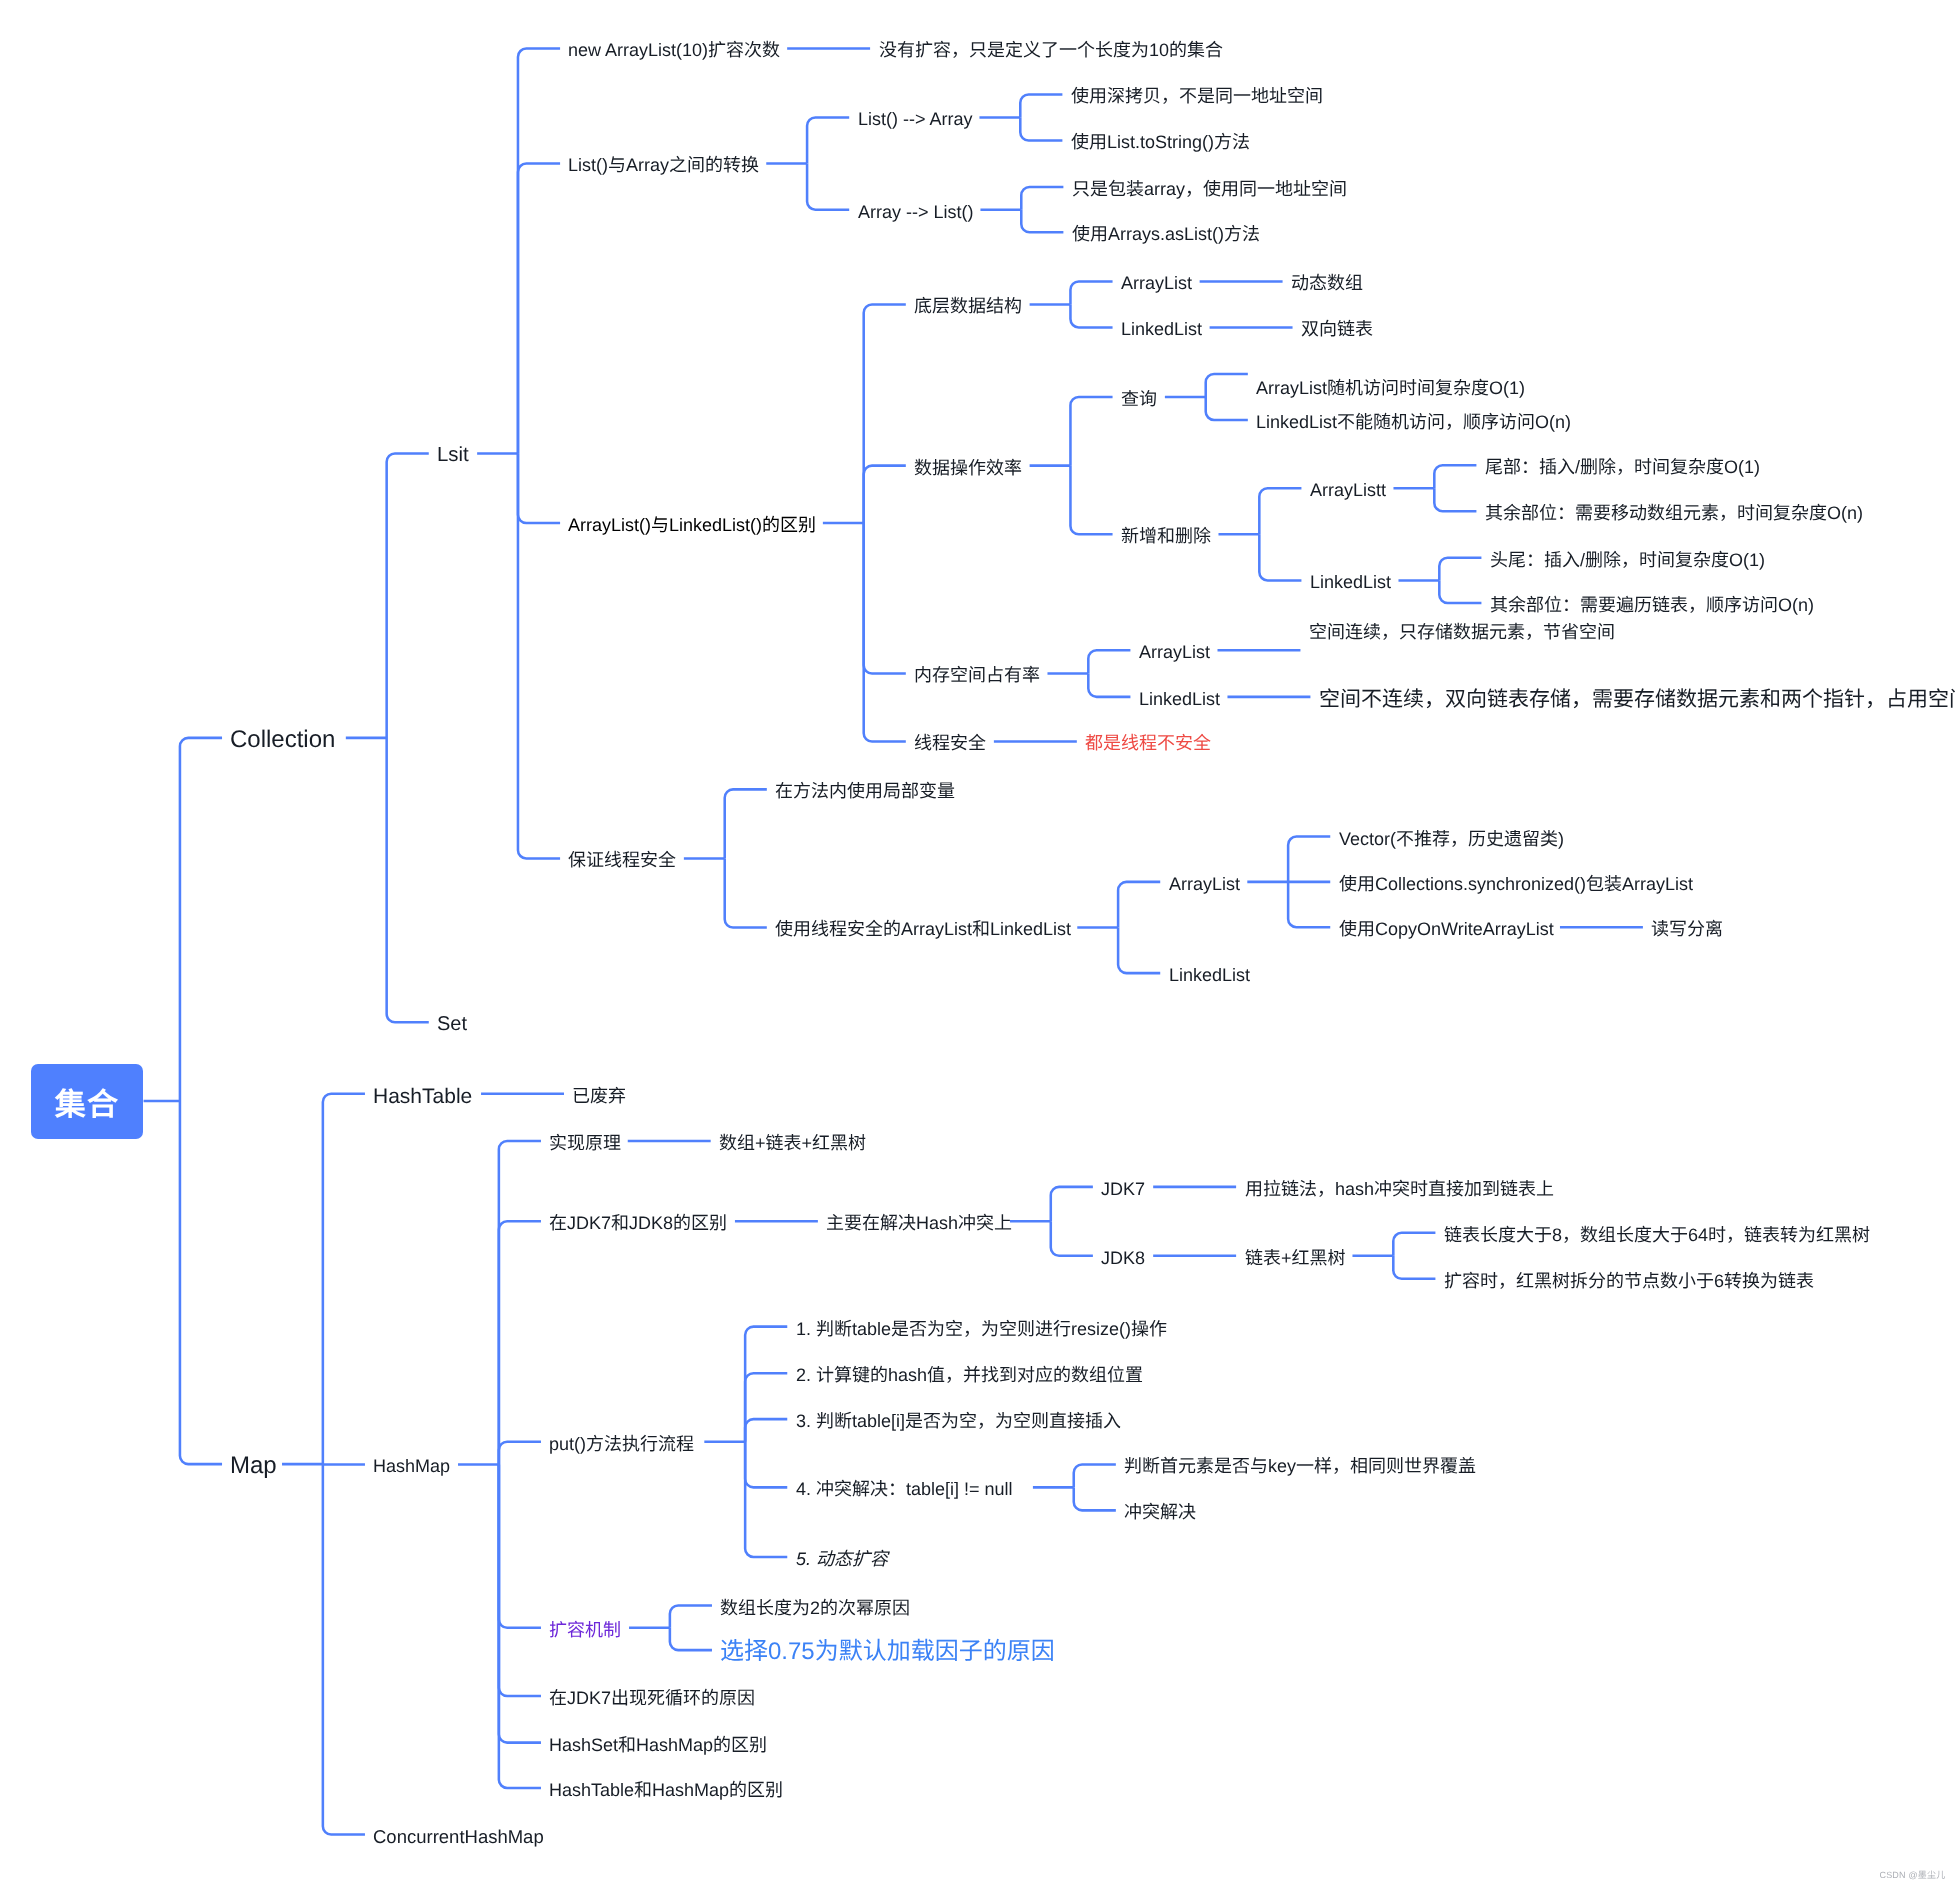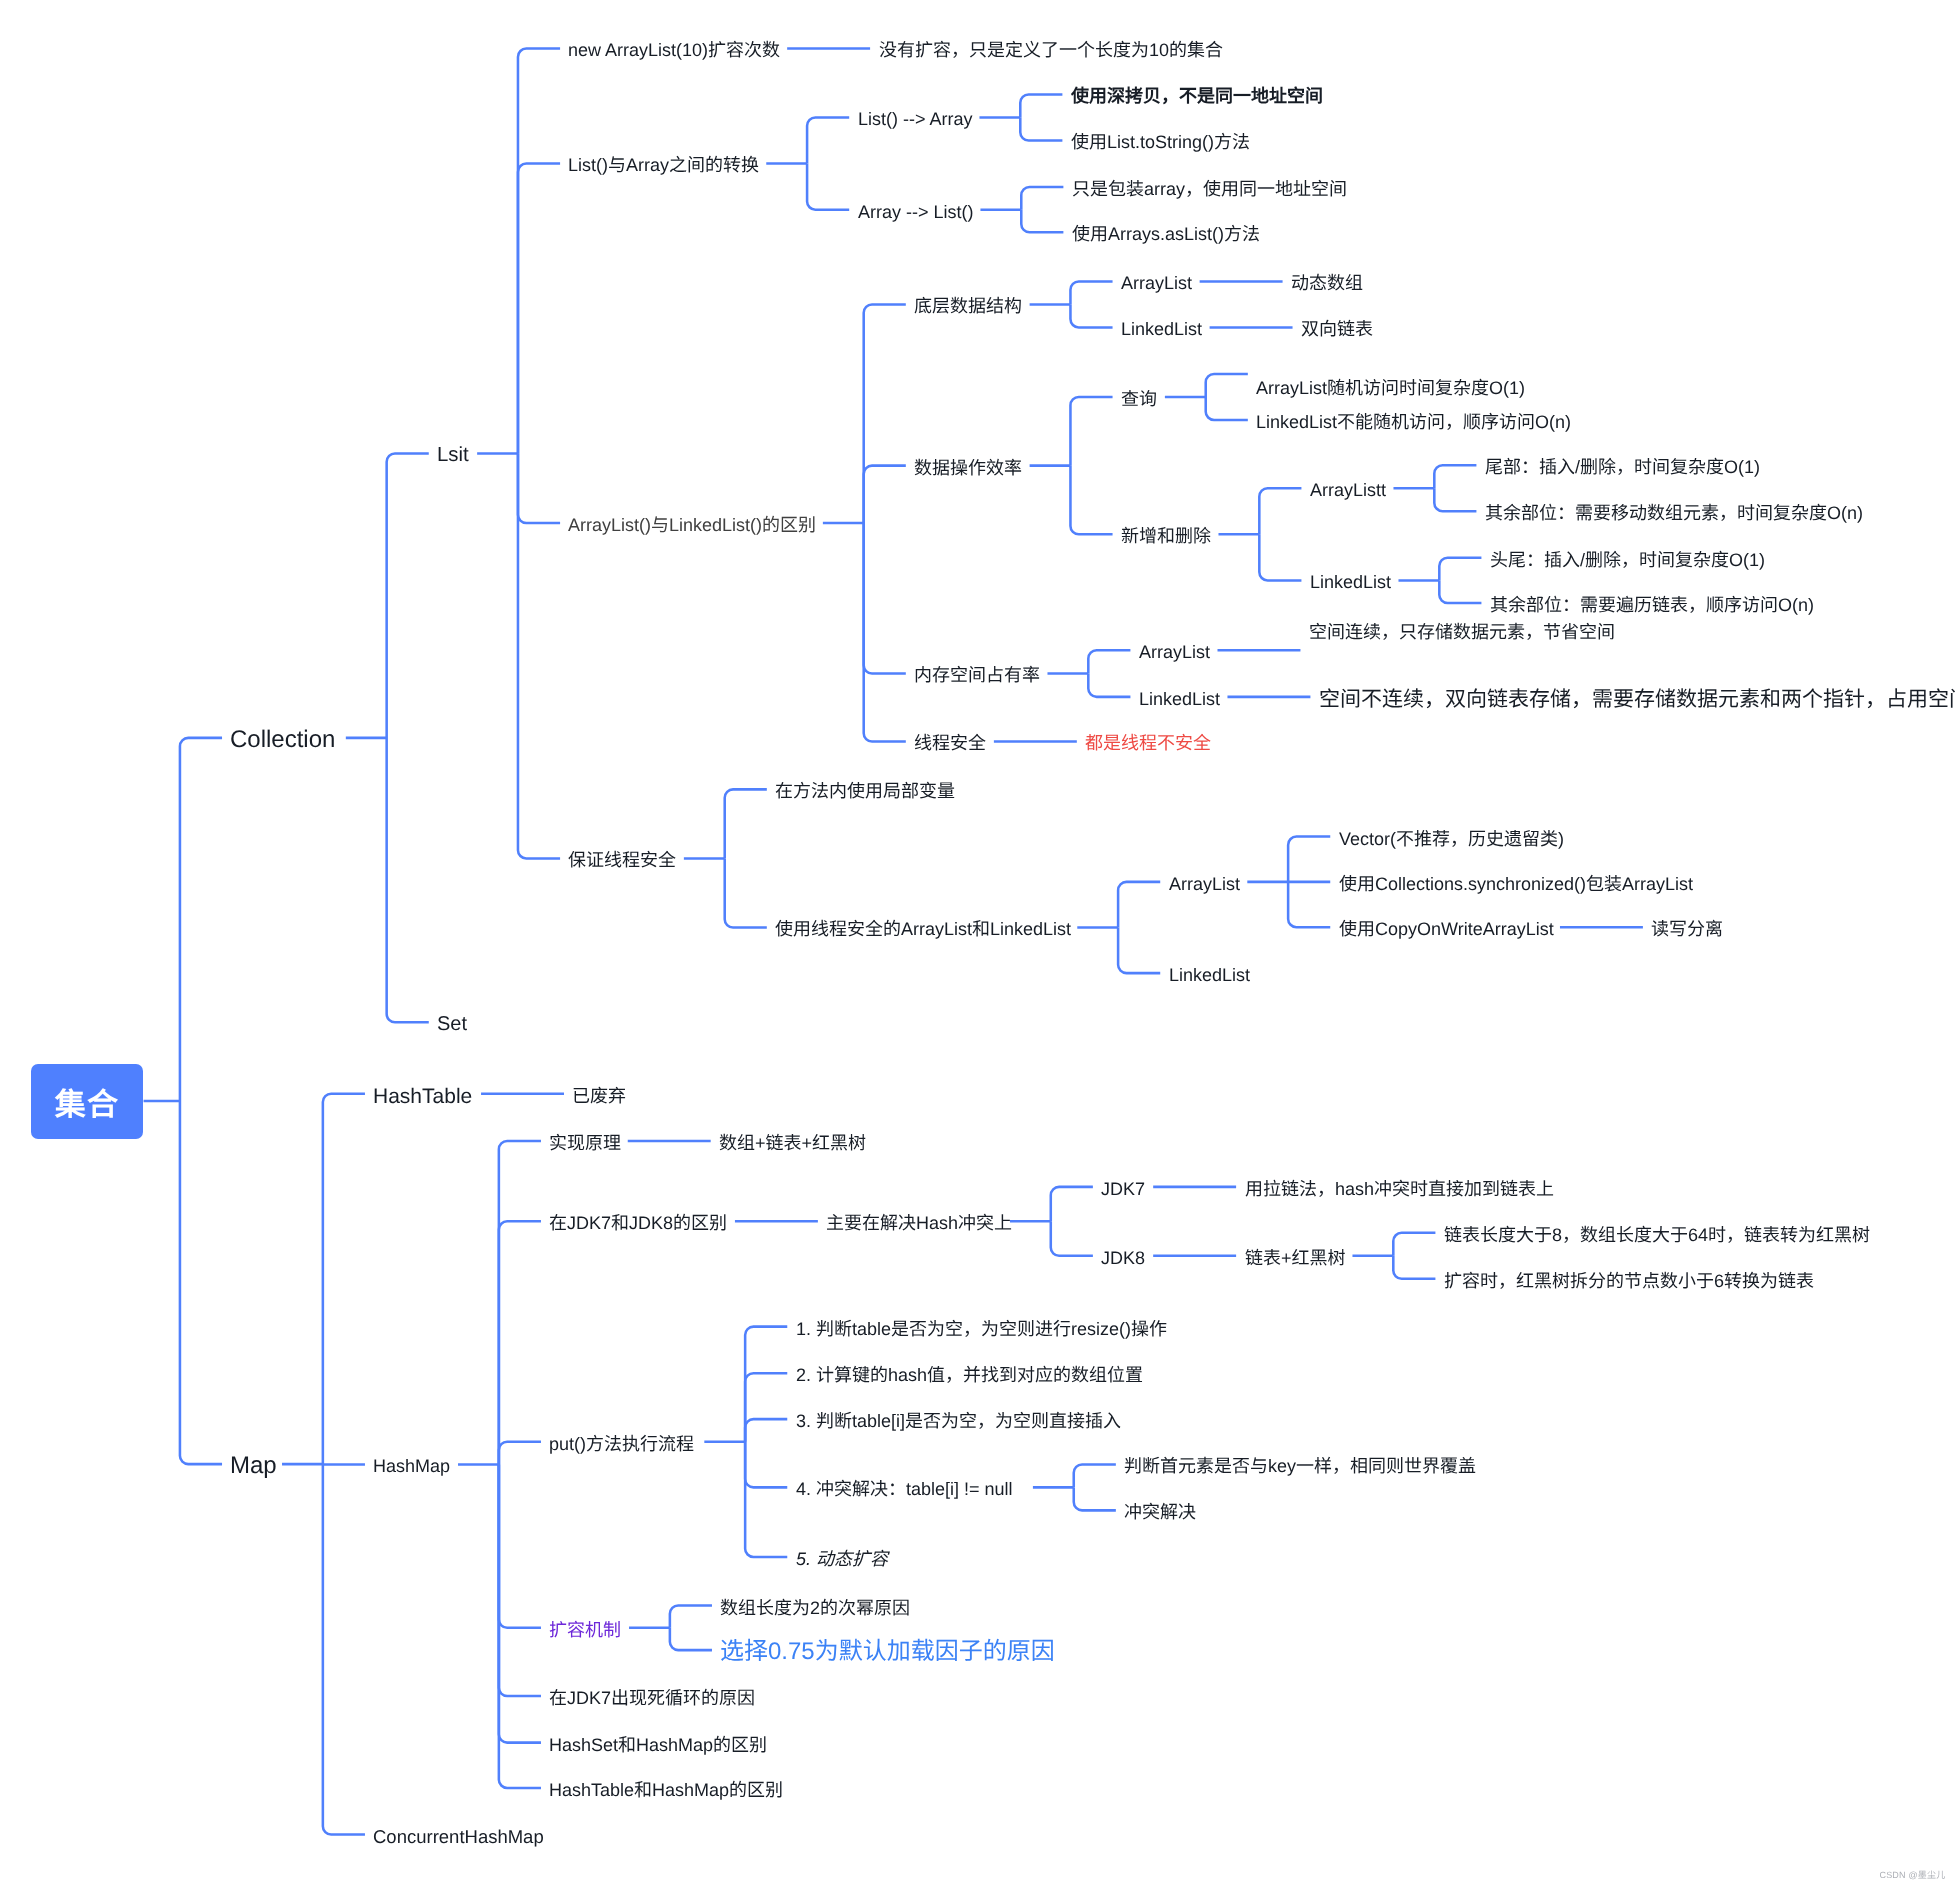--- a/index.html
+++ b/index.html
@@ -119,26 +119,26 @@
   <div class="rootbox" id="rootbox" style="left: 31px; top: 1064px; width: 112px; height: 75px; background: rgb(79, 128, 254);">
     <span class="rootlabel">集合</span>
   </div>
   <div id="nodes">
       <div class="node" style="left: 230px; top: 740px; font-size: 24px; color: rgb(23, 29, 38);">Collection</div>
       <div class="node" style="left: 437px; top: 455px; font-size: 20.4px; color: rgb(23, 29, 38);">Lsit</div>
       <div class="node" style="left: 568px; top: 50px; font-size: 18px; color: rgb(23, 29, 38);">new ArrayList(10)扩容次数</div>
       <div class="node" style="left: 879px; top: 50px; font-size: 18px; color: rgb(23, 29, 38);">没有扩容，只是定义了一个长度为10的集合</div>
       <div class="node" style="left: 568px; top: 165px; font-size: 18px; color: rgb(23, 29, 38);">List()与Array之间的转换</div>
       <div class="node" style="left: 858px; top: 119px; font-size: 18px; color: rgb(23, 29, 38);">List() --&gt; Array</div>
-      <div class="node" style="left: 1071px; top: 96px; font-size: 18px; color: rgb(23, 29, 38); font-weight: bold;">使用深拷贝，不是同一地址空间</div>
+      <div class="node" style="left: 1071px; top: 96px; font-size: 18px; color: rgb(23, 29, 38);">使用深拷贝，不是同一地址空间</div>
       <div class="node" style="left: 1071px; top: 142px; font-size: 18px; color: rgb(23, 29, 38);">使用List.toString()方法</div>
       <div class="node" style="left: 858px; top: 212px; font-size: 18px; color: rgb(23, 29, 38);">Array --&gt; List()</div>
       <div class="node" style="left: 1072px; top: 189px; font-size: 18px; color: rgb(23, 29, 38);">只是包装array，使用同一地址空间</div>
       <div class="node" style="left: 1072px; top: 234px; font-size: 18px; color: rgb(23, 29, 38);">使用Arrays.asList()方法</div>
-      <div class="node" style="left: 568px; top: 525px; font-size: 18px; color: #404040;">ArrayList()与LinkedList()的区别</div>
+      <div class="node" style="left: 568px; top: 525px; font-size: 18px; color: #000000;">ArrayList()与LinkedList()的区别</div>
       <div class="node" style="left: 914px; top: 306px; font-size: 18px; color: rgb(23, 29, 38);">底层数据结构</div>
       <div class="node" style="left: 1121px; top: 283px; font-size: 18px; color: rgb(23, 29, 38);">ArrayList</div>
       <div class="node" style="left: 1291px; top: 283px; font-size: 18px; color: rgb(23, 29, 38);">动态数组</div>
       <div class="node" style="left: 1121px; top: 329px; font-size: 18px; color: rgb(23, 29, 38);">LinkedList</div>
       <div class="node" style="left: 1301px; top: 329px; font-size: 18px; color: rgb(23, 29, 38);">双向链表</div>
       <div class="node" style="left: 914px; top: 468px; font-size: 18px; color: rgb(23, 29, 38);">数据操作效率</div>
       <div class="node" style="left: 1121px; top: 399px; font-size: 18px; color: rgb(23, 29, 38);">查询</div>
       <div class="node" style="left: 1256px; top: 376px; font-size: 18px; color: rgb(23, 29, 38); margin-top: 12px;">ArrayList随机访问时间复杂度O(1)</div>
       <div class="node" style="left: 1256px; top: 422px; font-size: 18px; color: rgb(23, 29, 38);">LinkedList不能随机访问，顺序访问O(n)</div>
       <div class="node" style="left: 1121px; top: 536px; font-size: 18px; color: rgb(23, 29, 38);">新增和删除</div>

